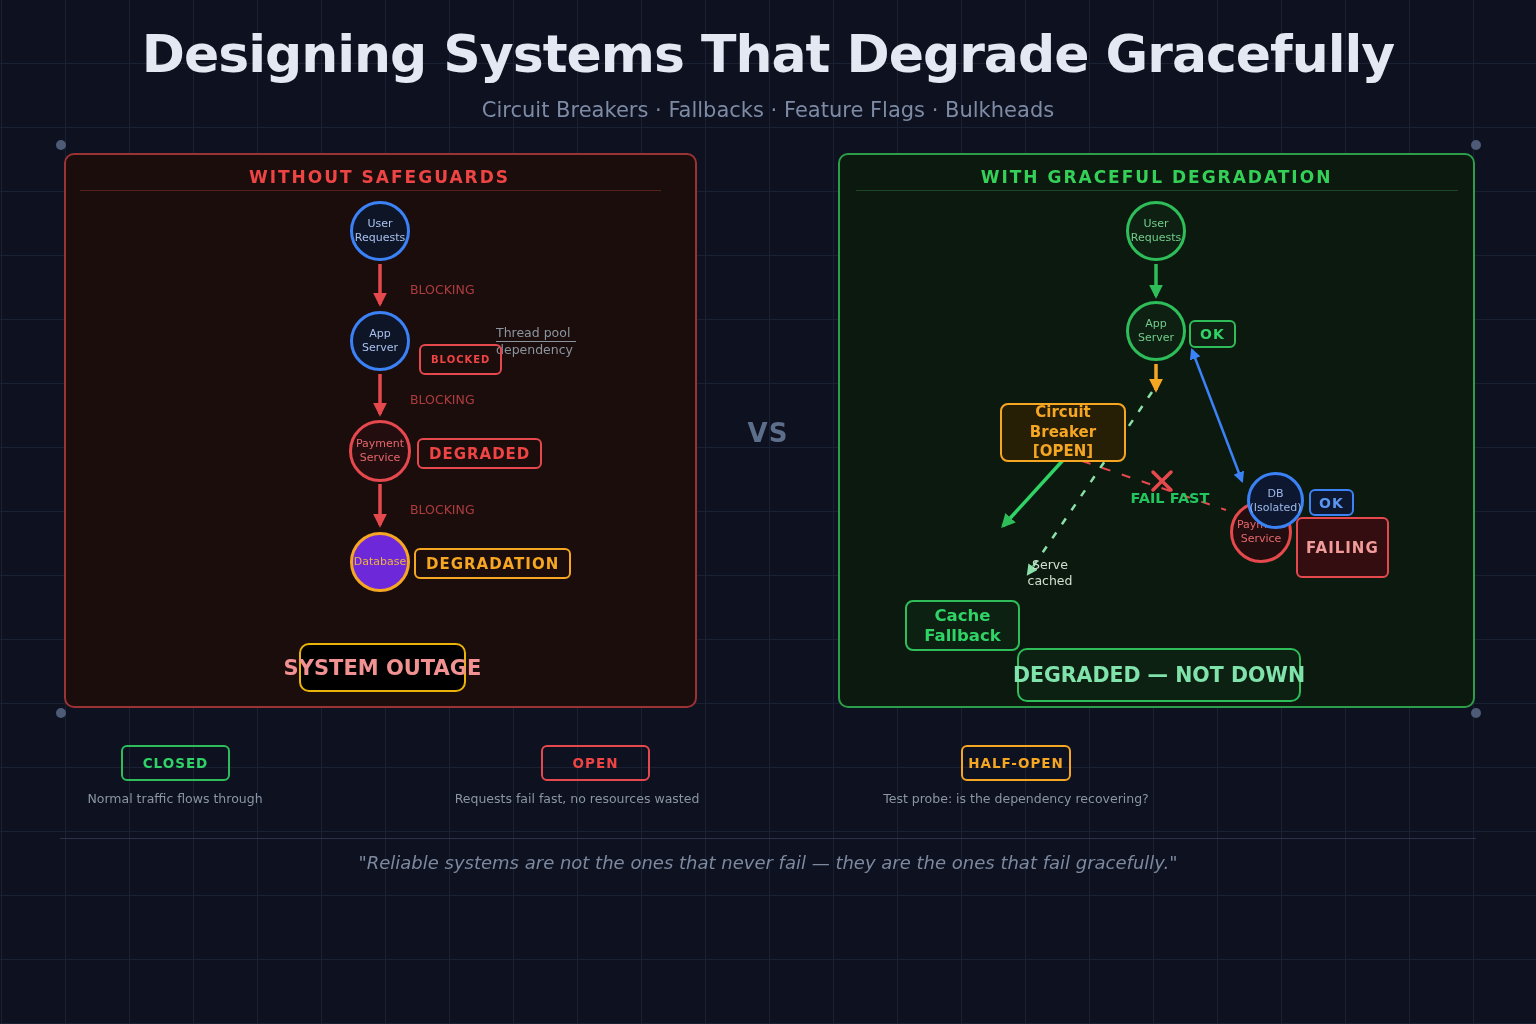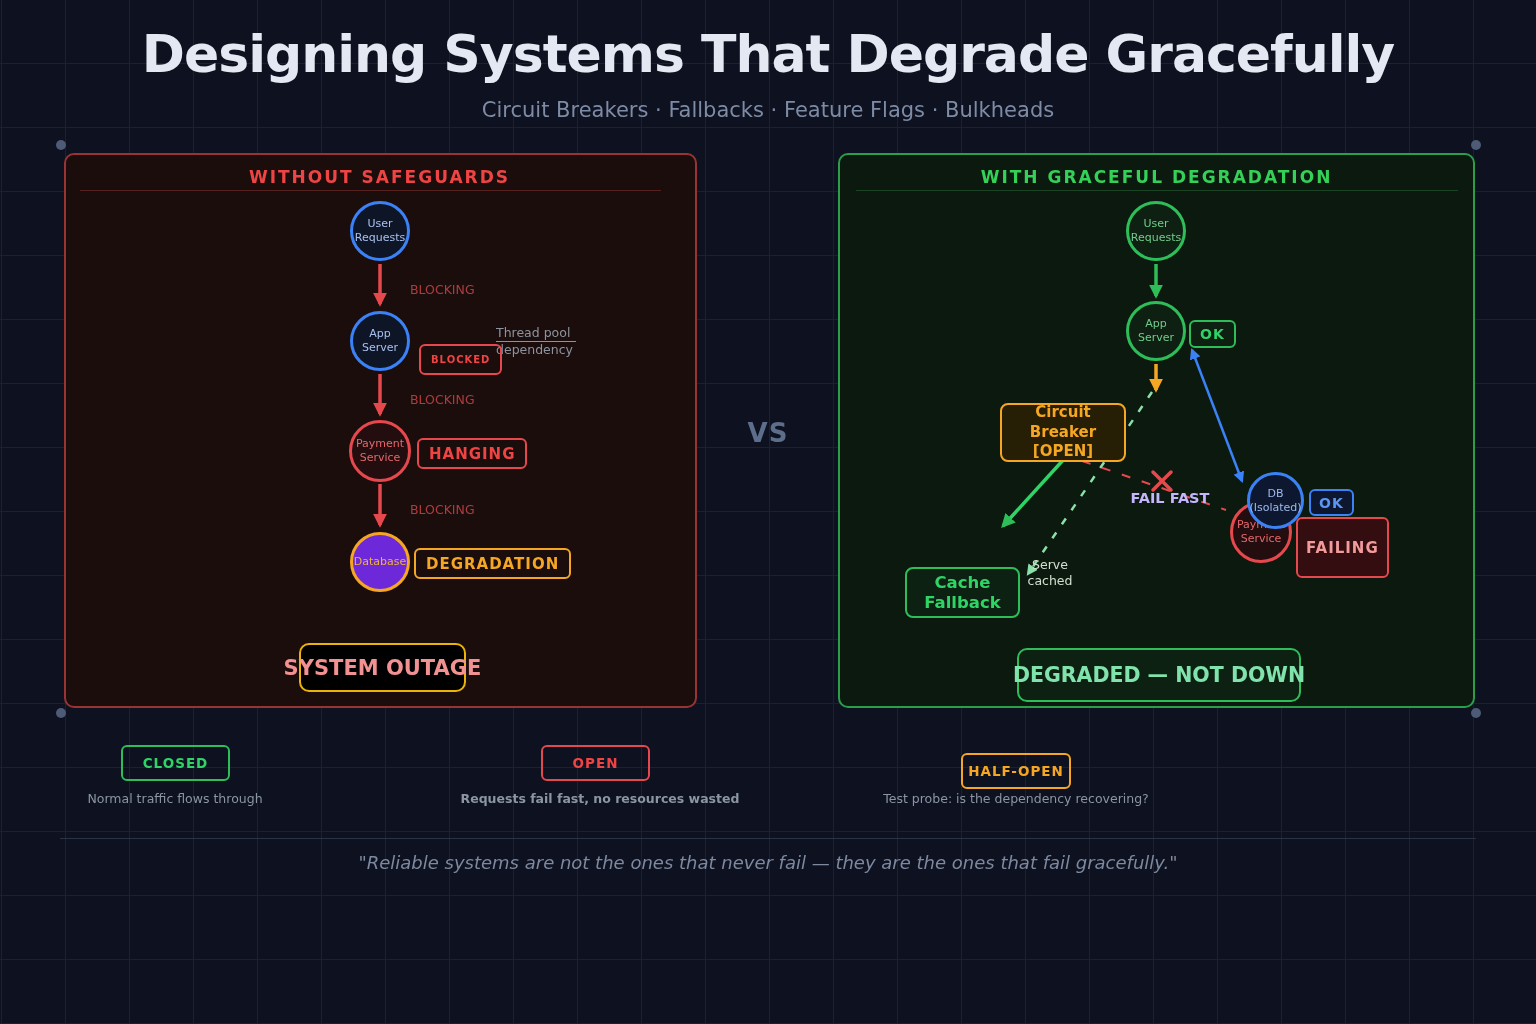--- a/index.html
+++ b/index.html
@@ -39,22 +39,22 @@
   .badge-amber{border:2px solid #f5a623;color:#f5a623;}
   .badge-green{border:2px solid #2ebd59;color:#2fd366;background:#0d2011;}
   .badge-blue{border:2px solid #3b82f6;color:#5b96f2;background:#0d1830;}
   .edge-label{font-size:12.5px;color:#ae3c3e;z-index:2;}
   .note{left:496px;top:325px;font-size:12.5px;color:#8b949e;line-height:1.3;z-index:2;}
   .note .u{display:inline-block;border-bottom:1px solid #8b949e;padding-right:6px;min-width:74px;}
   .outcome{border-radius:10px;font-weight:bold;white-space:nowrap;z-index:2;}
   .outcome-left{left:299px;top:643px;width:163px;height:45px;border:2px solid #eab308;background:#000000;color:#f19192;font-size:21px;}
   .outcome-right{left:1017px;top:648px;width:280px;height:50px;border:2px solid #2ebd59;background:#0d2112;color:#80e3ab;font-size:20.5px;}
   .cb-box{left:1000px;top:403px;width:122px;height:55px;border:2px solid #f5a623;border-radius:8px;background:#271e06;color:#f5a623;font-weight:bold;font-size:15px;line-height:1.3;z-index:2;}
-  .cache-box{left:905px;top:567px;width:111px;height:47px;border:2px solid #2ebd59;border-radius:8px;background:#0d2112;color:#2fd366;font-weight:bold;font-size:16.5px;line-height:1.2;z-index:2;}
-  .fail-fast{left:1120px;top:490px;width:100px;text-align:center;font-size:14.5px;font-weight:bold;color:#c4b5fd;z-index:2;}
+  .cache-box{left:905px;top:600px;width:111px;height:47px;border:2px solid #2ebd59;border-radius:8px;background:#0d2112;color:#2fd366;font-weight:bold;font-size:16.5px;line-height:1.2;z-index:2;}
+  .fail-fast{left:1120px;top:490px;width:100px;text-align:center;font-size:14.5px;font-weight:bold;color:#22c55e;z-index:2;}
   .serve-cached{left:1018px;top:557px;width:64px;text-align:center;font-size:12.5px;color:#cfe0cf;line-height:1.25;z-index:2;}
   .legend-badge{top:745px;height:32px;border-radius:6px;font-size:13.5px;font-weight:bold;letter-spacing:1px;z-index:2;}
   .legend-desc{top:791px;width:300px;text-align:center;font-size:12.5px;color:#8b95a3;z-index:2;}
   .divider{left:60px;top:838px;width:1416px;height:1px;background:#2b3247;z-index:2;}
   .quote{left:0;top:852px;width:1536px;text-align:center;font-style:italic;font-size:18px;color:#7d899e;z-index:2;}
   svg.edges{position:absolute;left:0;top:0;z-index:1;pointer-events:none;}
 </style>
 </head>
 <body>
 
@@ -112,21 +112,21 @@
 <div class="abs flexc node node-blue ml" style="left:350px;top:311px;width:54px;height:54px;">App
 Server</div>
 <div class="abs flexc badge badge-red" style="left:419px;top:344px;font-size:10px;">BLOCKED</div>
 <div class="abs note">
   <span class="u">Thread pool</span>
   <div>dependency</div>
 </div>
 <div class="abs edge-label" style="left:410px;top:392px;">BLOCKING</div>
 <div class="abs flexc node node-red ml" style="left:349px;top:420px;width:56px;height:56px;">Payment
 Service</div>
-<div class="abs flexc badge badge-red" style="left:417px;top:438px;font-size:15px;">HANGING</div>
+<div class="abs flexc badge badge-red" style="left:417px;top:438px;font-size:15px;">DEGRADED</div>
 <div class="abs edge-label" style="left:410px;top:502px;">BLOCKING</div>
 <div class="abs flexc node node-amber" style="left:350px;top:532px;width:54px;height:54px;">Database</div>
 <div class="abs flexc badge badge-amber" style="left:414px;top:548px;font-size:15px;">DEGRADATION</div>
 <div class="abs flexc outcome outcome-left">SYSTEM OUTAGE</div>
 
 <div class="abs panel-title pt-right">WITH GRACEFUL DEGRADATION</div>
 <div class="abs rule" style="left:856px;top:190px;width:602px;background:#1c4526;"></div>
 
 <div class="abs flexc node node-green ml" style="left:1126px;top:201px;width:54px;height:54px;">User
 Requests</div>
@@ -147,18 +147,18 @@
 <div class="abs flexc node node-dblue ml" style="left:1247px;top:472px;width:51px;height:51px;z-index:3;">DB
 (Isolated)</div>
 <div class="abs flexc badge badge-blue" style="left:1309px;top:489px;height:23px;font-size:14px;padding:0 8px;">OK</div>
 <div class="abs flexc badge badge-redfill" style="left:1296px;top:517px;height:25px;font-size:15px;padding:16px 8px;">FAILING</div>
 
 <div class="abs flexc outcome outcome-right">DEGRADED — NOT DOWN</div>
 
 <div class="abs flexc legend-badge badge-green" style="left:121px;width:105px;background:transparent;">CLOSED</div>
 <div class="abs legend-desc" style="left:25px;">Normal traffic flows through</div>
 <div class="abs flexc legend-badge badge-red" style="left:541px;width:105px;">OPEN</div>
-<div class="abs legend-desc" style="left:450px;font-weight:bold;">Requests fail fast, no resources wasted</div>
-<div class="abs flexc legend-badge badge-amber" style="left:961px;width:106px;margin-top:8px;">HALF-OPEN</div>
+<div class="abs legend-desc" style="left:427px;">Requests fail fast, no resources wasted</div>
+<div class="abs flexc legend-badge badge-amber" style="left:961px;width:106px;">HALF-OPEN</div>
 <div class="abs legend-desc" style="left:866px;">Test probe: is the dependency recovering?</div>
 
 <div class="abs divider"></div>
 <div class="abs quote">"Reliable systems are not the ones that never fail — they are the ones that fail gracefully."</div>
 
 </body></html>

